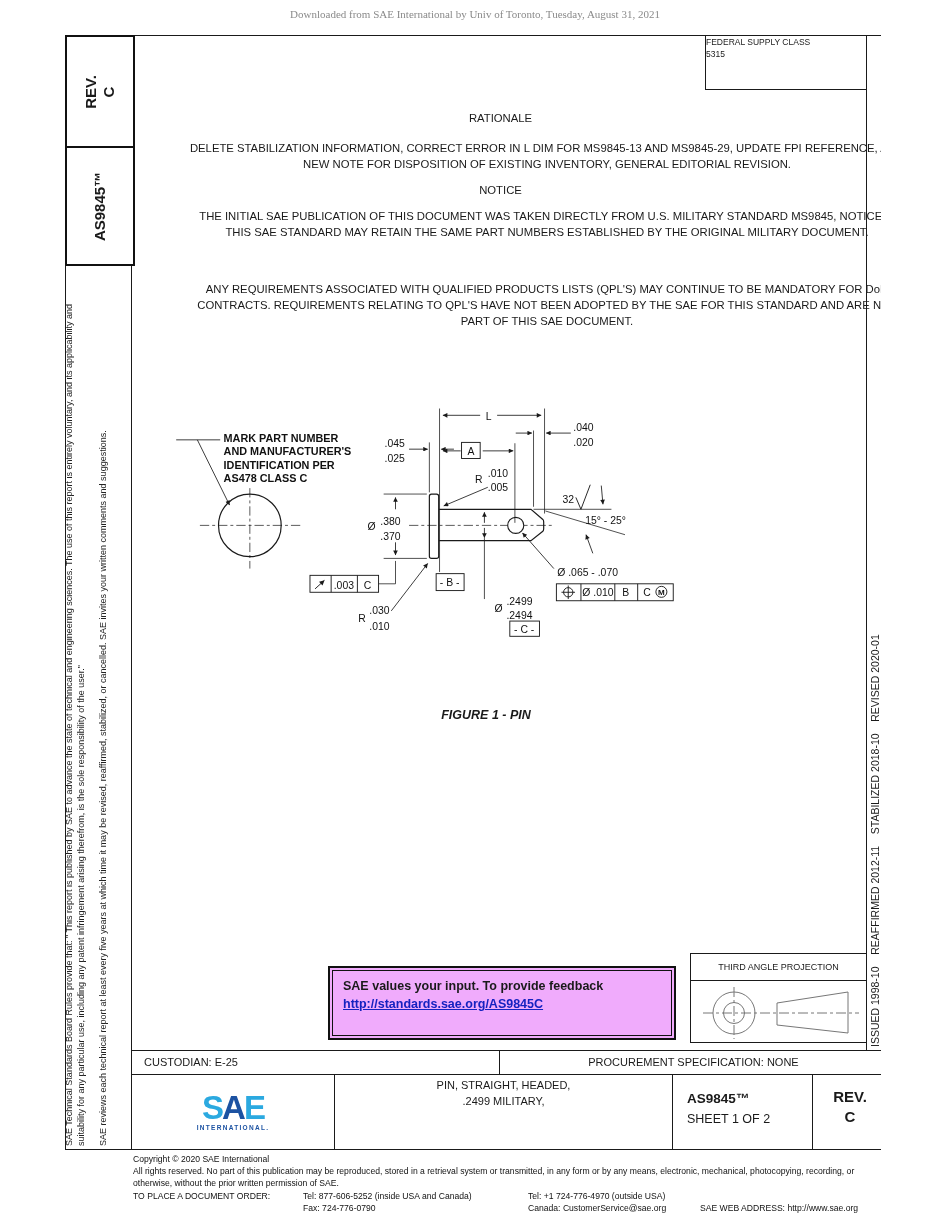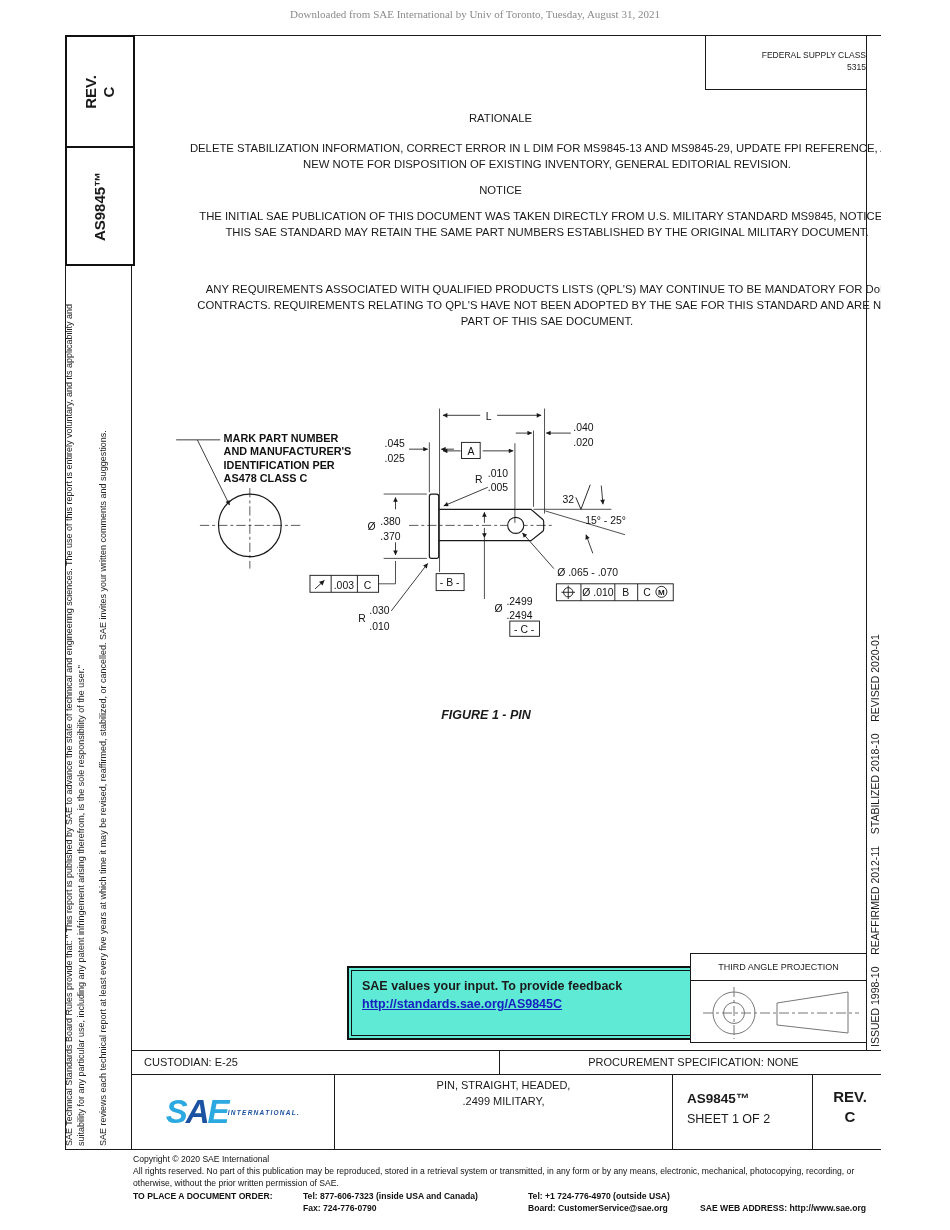--- a/index.html
+++ b/index.html
@@ -15,58 +15,58 @@
   .rev-box{left:65px;top:35px;width:66px;height:109px;border:2px solid #111;
            display:flex;align-items:center;justify-content:center;background:#fff;}
   .as-box{left:65px;top:146px;width:66px;height:116px;border:2px solid #111;
           display:flex;align-items:center;justify-content:center;background:#fff;}
   .rot{transform:rotate(-90deg);text-align:center;white-space:nowrap;}
   .rev-box .rot{font-weight:bold;font-size:15px;line-height:18px;}
   .as-box .rot{font-weight:bold;font-size:15px;}
   .side-note{transform:rotate(-90deg);transform-origin:0 0;font-size:9px;line-height:11.5px;color:#222;}
   .history{transform:rotate(-90deg);transform-origin:0 0;font-size:10.5px;white-space:pre;color:#1a1a1a;}
   .fsc-box{left:705px;top:35px;width:162px;height:55px;border:1.5px solid #1a1a1a;
-           text-align:right;font-size:8.5px;padding-top:13px;box-sizing:border-box;line-height:12px;}
+           text-align:left;font-size:8.5px;box-sizing:border-box;line-height:12px;}
   
   .ctr-head{left:133px;width:735px;text-align:center;font-size:11.3px;}
   .para{left:143px;width:722px;font-size:11.3px;line-height:16px;text-align:center;margin-left:43px;}
   .fig-caption{left:133px;top:708px;width:706px;text-align:center;
                font-weight:bold;font-style:italic;font-size:12.5px;}
   
-  .fb-outer{left:347px;top:966px;width:344px;height:70px;border:2px solid #111;background:#5eead4;padding-left:43px;}
+  .fb-outer{left:328px;top:966px;width:344px;height:70px;border:2px solid #111;background:#f0abfc;}
   .fb-inner{position:absolute;left:2px;top:2px;right:2px;bottom:2px;border:1.5px solid #111;
             padding:6px 10px;font-size:12.5px;font-weight:bold;line-height:18px;box-sizing:border-box;}
   .fb-link{color:#1522c0;text-decoration:underline;}
   
   .proj-box{left:690px;top:953px;width:177px;height:90px;border:1.5px solid #1a1a1a;box-sizing:border-box;background:#fff;}
   .proj-head{height:27px;border-bottom:1.5px solid #1a1a1a;text-align:center;
              font-size:9px;line-height:27px;box-sizing:border-box;}
   
   .cust-row{left:131px;top:1050px;width:757px;height:25px;border:1.5px solid #1a1a1a;box-sizing:border-box;background:#fff;}
   .cust-left{position:absolute;left:0;top:0;width:368px;height:100%;border-right:1.5px solid #1a1a1a;
              box-sizing:border-box;font-size:11px;line-height:22px;padding-left:12px;}
   .cust-right{position:absolute;left:368px;right:0;top:0;height:100%;text-align:center;
               font-size:11px;line-height:22px;}
   .tblock{left:131px;top:1074px;width:757px;height:76px;border:1.5px solid #1a1a1a;box-sizing:border-box;background:#fff;}
   .cell{position:absolute;top:0;height:100%;box-sizing:border-box;}
-  .cell-logo{left:0;width:203px;border-right:1.5px solid #1a1a1a;display:flex;align-items:center;justify-content:center;flex-direction:row;font-style:italic;}
+  .cell-logo{left:0;width:203px;border-right:1.5px solid #1a1a1a;display:flex;align-items:center;justify-content:center;flex-direction:column;}
   .cell-title{left:203px;width:338px;border-right:1.5px solid #1a1a1a;text-align:center;}
   .cell-num{left:541px;width:140px;border-right:1.5px solid #1a1a1a;padding:14px 0 0 14px;}
   .cell-rev{left:681px;right:0;text-align:center;padding-top:12px;font-weight:bold;font-size:15px;line-height:20px;}
   .t-head{font-weight:bold;font-size:16.5px;line-height:22px;border-bottom:1.5px solid #1a1a1a;}
   .t-sub{font-size:11px;line-height:15.5px;padding-top:3px;}
   .num-main{font-weight:bold;font-size:13.5px;line-height:20px;}
   .num-sheet{font-size:12.5px;line-height:20px;}
   .logo-sae{font-weight:900;font-size:33px;letter-spacing:-2px;line-height:30px;}
   .logo-s,.logo-e{color:#2ba9e0;}
   .logo-a{color:#1c52a2;}
   .logo-intl{font-weight:bold;font-size:6.5px;letter-spacing:1.3px;color:#1c52a2;margin-top:1px;}
   
   .foot{font-size:8.6px;line-height:11.5px;color:#111;}
-  .b{font-weight:bold;}
+  .b{font-weight:normal;}
   svg text{font-family:"Liberation Sans",sans-serif;fill:#111;}
   .dt{font-size:12.3px;}
   .dtn{font-size:12.8px;font-weight:600;}
 </style>
 </head>
 <body>
 
 <div id="page">
 
   <div class="abs watermark">Downloaded from SAE International by Univ of Toronto, Tuesday, August 31, 2021</div>
@@ -254,19 +254,19 @@
     </div>
     <div class="cell cell-rev">
       <div>REV.</div>
       <div>C</div>
     </div>
   </div>
 
   <div class="abs foot" style="left:133px;top:1154px;width:755px;">Copyright © 2020 SAE International</div>
   <div class="abs foot" style="left:133px;top:1166px;width:755px;">All rights reserved. No part of this publication may be reproduced, stored in a retrieval system or transmitted, in any form or by any means, electronic, mechanical, photocopying, recording, or otherwise, without the prior written permission of SAE.</div>
   <div class="abs foot b" style="left:133px;top:1191px;">TO PLACE A DOCUMENT ORDER:</div>
-  <div class="abs foot b" style="left:303px;top:1191px;">Tel: 877-606-7323 (inside USA and Canada)</div>
+  <div class="abs foot b" style="left:303px;top:1191px;">Tel: 877-606-5252 (inside USA and Canada)</div>
   <div class="abs foot b" style="left:528px;top:1191px;">Tel: +1 724-776-4970 (outside USA)</div>
   <div class="abs foot b" style="left:303px;top:1203px;">Fax: 724-776-0790</div>
-  <div class="abs foot b" style="left:528px;top:1203px;">Board: CustomerService@sae.org</div>
+  <div class="abs foot b" style="left:528px;top:1203px;">Canada: CustomerService@sae.org</div>
   <div class="abs foot b" style="left:700px;top:1203px;">SAE WEB ADDRESS: http://www.sae.org</div>
 
 </div>
 
 </body></html>

